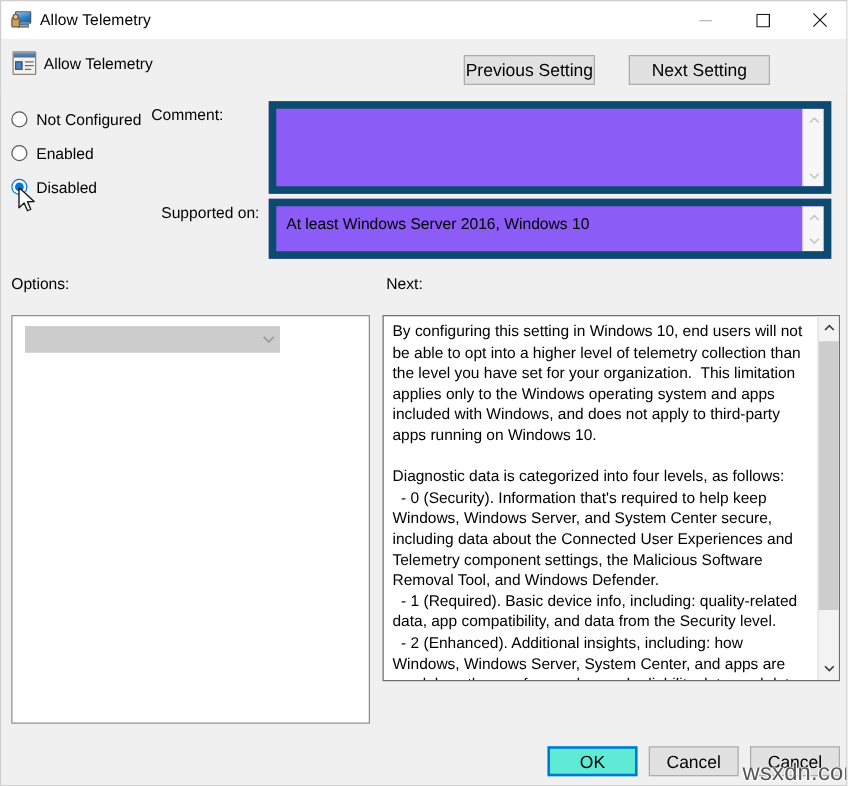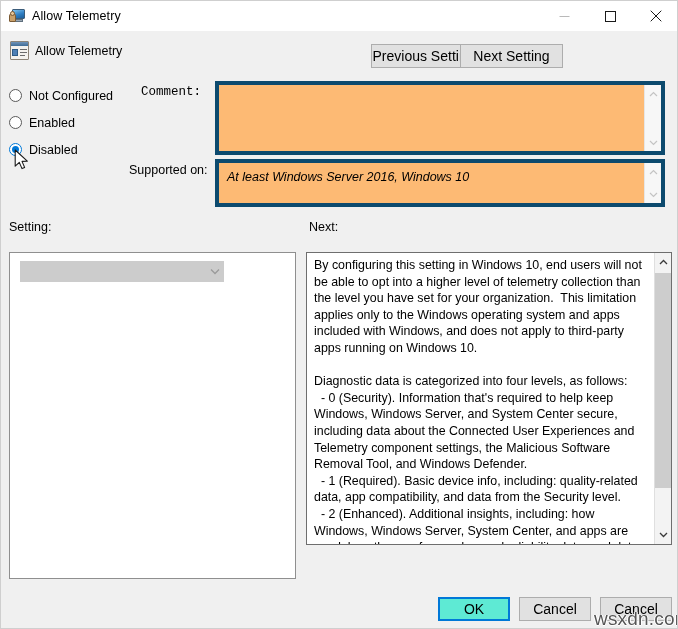--- a/index.html
+++ b/index.html
@@ -119,22 +119,22 @@
     color: #000;
     display: flex; align-items: center; justify-content: center;
     text-align: center;
     padding: 0;
   }
   .btn-prev {
     position: absolute; left: 370px; top: 43px;
     width: 105px; height: 24px;
   }
   .btn-next {
-    position: absolute; left: 459px; top: 43px;
-    width: 103px; height: 24px;
+    position: absolute; left: 502px; top: 43px;
+    width: 113px; height: 24px;
   }
 
   
   .radios { position: absolute; left: 0; top: 80px; width: 130px; }
   .radio-row {
     position: absolute; left: 8px;
     display: flex; 
     height: 18px;
   }
   .radio-row.r0 { top: 8px; }
@@ -157,31 +157,30 @@
     border-radius: 50%;
     background: #0078d7;
   }
   .radio-label { font-size: 12.5px; color: #000; white-space: nowrap; }
 
   
   .lbl {
     position: absolute;
     font-size: 12.5px; color: #000; white-space: nowrap;
   }
-  .lbl-comment   { left: 140px; top: 84px; font-family: Liberation Mono, monospace; }
+  .lbl-comment   { left: 120px; top: 84px; }
   .lbl-supported { left: 128px; top: 162px; }
   .lbl-options   { left: 8px;   top: 219px; }
   .lbl-help      { left: 308px; top: 219px; }
 
   .field-box {
     position: absolute;
-    background: #fdba74;
-    border: 4px solid #0c4a6e;
+    background: #8b5cf6;
+    border: 6px solid #0c4a6e;
     overflow: hidden;
-    font-style: italic;
   }
   .box-comment   { left: 214px; top: 80px;  width: 450px; height: 74px; }
   .box-supported { left: 214px; top: 158px; width: 450px; height: 48px; }
   .box-supported .st {
     position: absolute; left: 8px; top: 7px;
     font-size: 12.5px; color: #000; white-space: nowrap;
   }
 
   
   .sb {
@@ -385,21 +384,21 @@
           </svg>
       </div>
       <div class="arr dn">
         <svg width="9" height="6" viewBox="0 0 9 6">
             <path d="M1 1 L4.5 4.5 L8 1" fill="none" stroke="currentColor" stroke-width="1.2"></path>
           </svg>
       </div>
     </div>
   </div>
 
-  <div class="lbl lbl-options">Setting:</div>
+  <div class="lbl lbl-options">Options:</div>
   <div class="lbl lbl-help">Next:</div>
 
   <div class="options-panel">
     <div class="combo">
       <span class="cv"></span>
       <span class="chev">
         <svg width="10" height="7" viewBox="0 0 10 7">
             <path d="M1 1.5 L5 5.5 L9 1.5" fill="none" stroke="currentColor" stroke-width="1.3"></path>
           </svg>
       </span>

